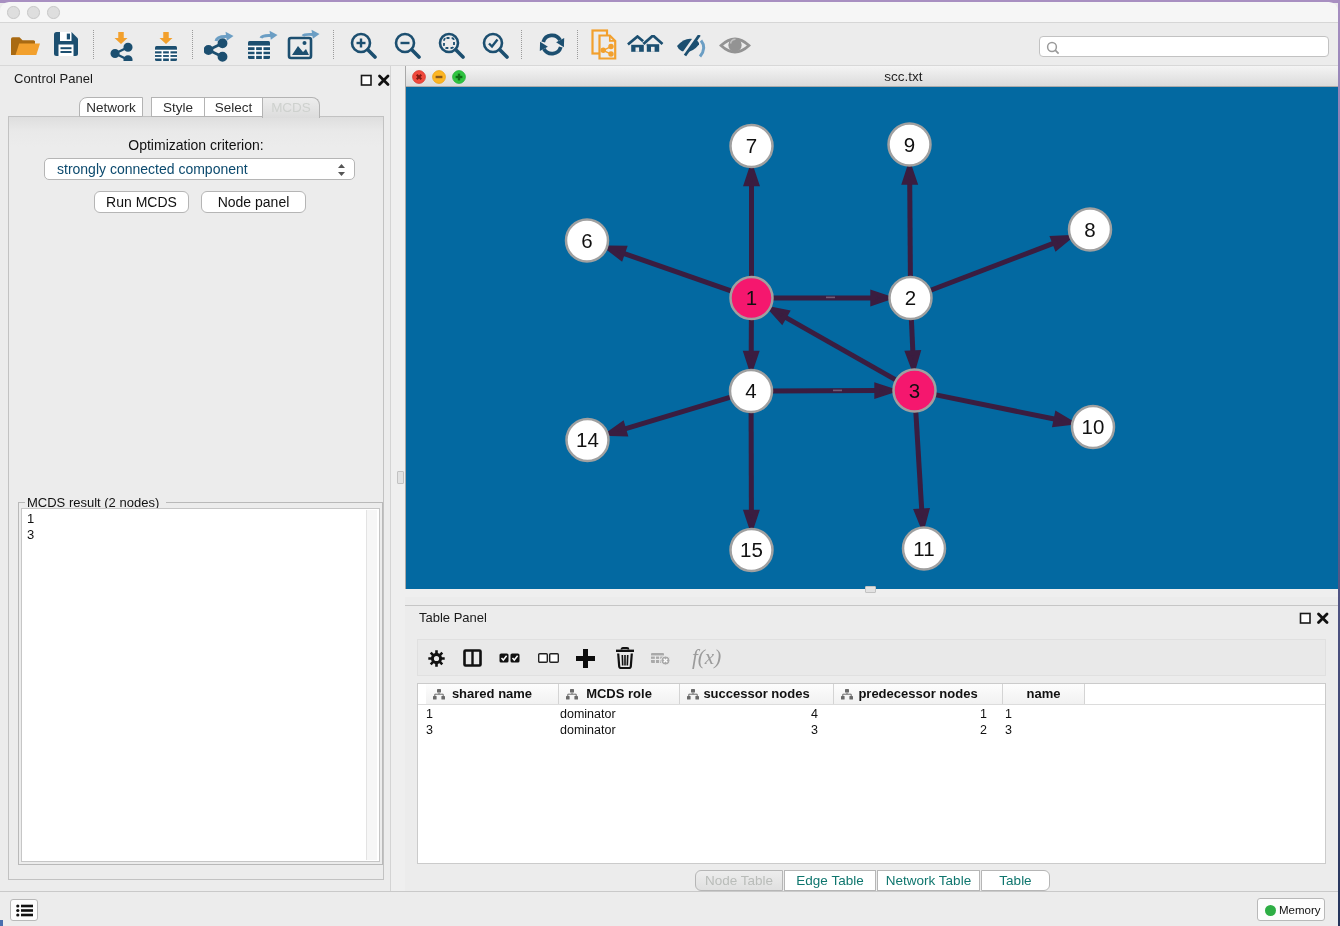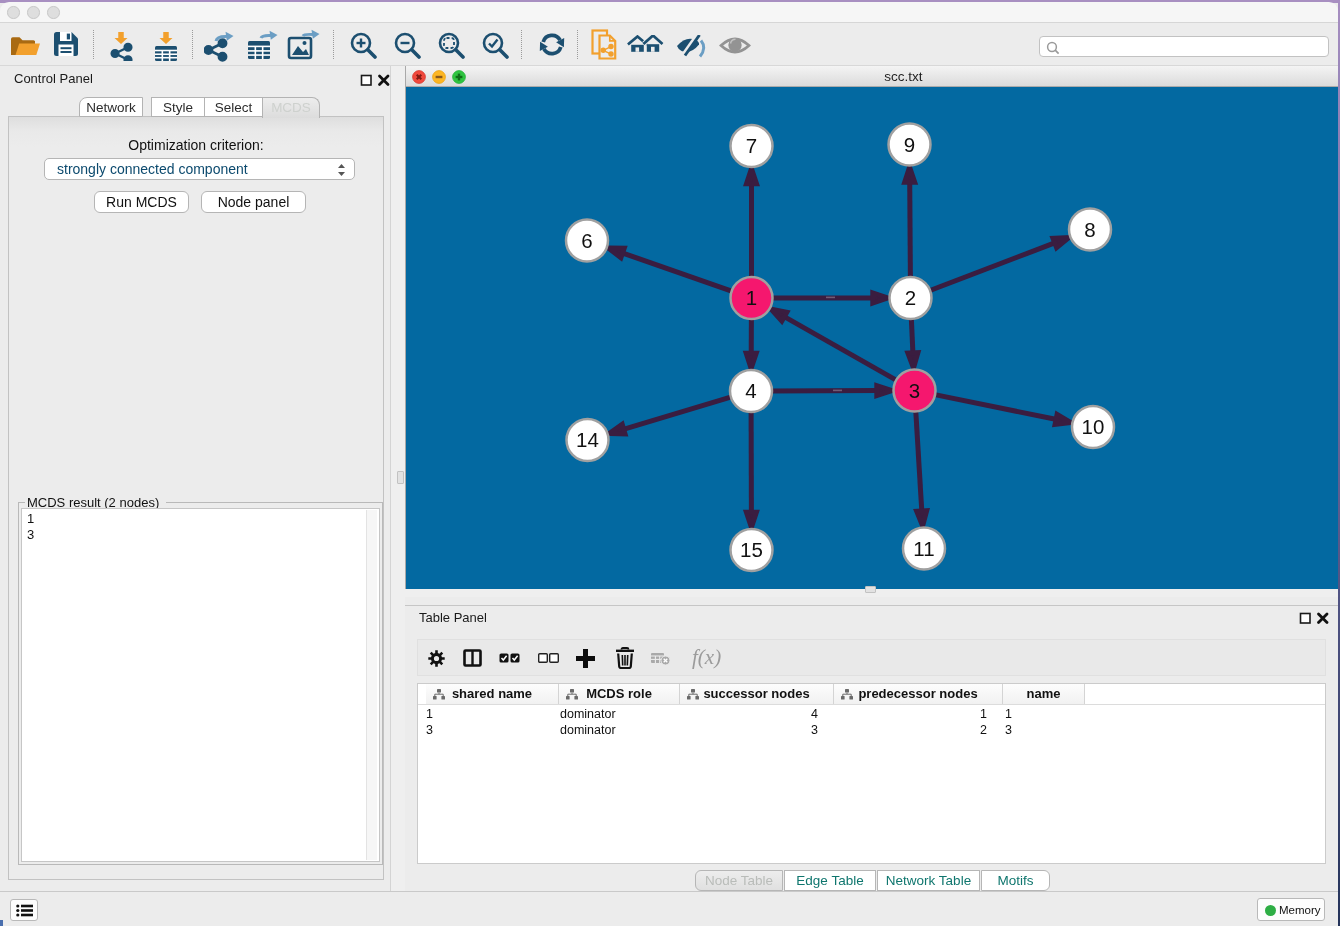--- a/index.html
+++ b/index.html
@@ -414,21 +414,21 @@
     <div class="cell" style="left:587px; top:23px;">1</div>
     <div class="cell" style="left:8px; top:39px;">3</div>
     <div class="cell" style="left:142px; top:39px;">dominator</div>
     <div class="cell" style="left:254px; top:39px; width:146px; text-align:right;">3</div>
     <div class="cell" style="left:408px; top:39px; width:161px; text-align:right;">2</div>
     <div class="cell" style="left:587px; top:39px;">3</div>
   </div>
   <div class="btab" style="left:290px; width:88px; border-radius:6px 0 0 6px; background:linear-gradient(#ededed,#e0e0e0); color:#b9bcb9;">Node Table</div>
   <div class="btab" style="left:379px; width:92px;">Edge Table</div>
   <div class="btab" style="left:472px; width:103px;">Network Table</div>
-  <div class="btab" style="left:576px; width:69px; border-radius:0 6px 6px 0;">Motifs</div>
+  <div class="btab" style="left:576px; width:69px; border-radius:0 6px 6px 0;">Table</div>
 </div>
 <div class="abs" id="statusbar">
   <div id="listBtn">
       <svg style="position:absolute;left:5px;top:4px" width="17" height="13" viewBox="0 0 17 13">
 <g fill="#111">
 <circle cx="1.8" cy="2" r="1.6"></circle>
           <circle cx="1.8" cy="6.5" r="1.6"></circle>
           <circle cx="1.8" cy="11" r="1.6"></circle>
 <rect x="5" y="0.7" width="12" height="2.6"></rect>
           <rect x="5" y="5.2" width="12" height="2.6"></rect>

